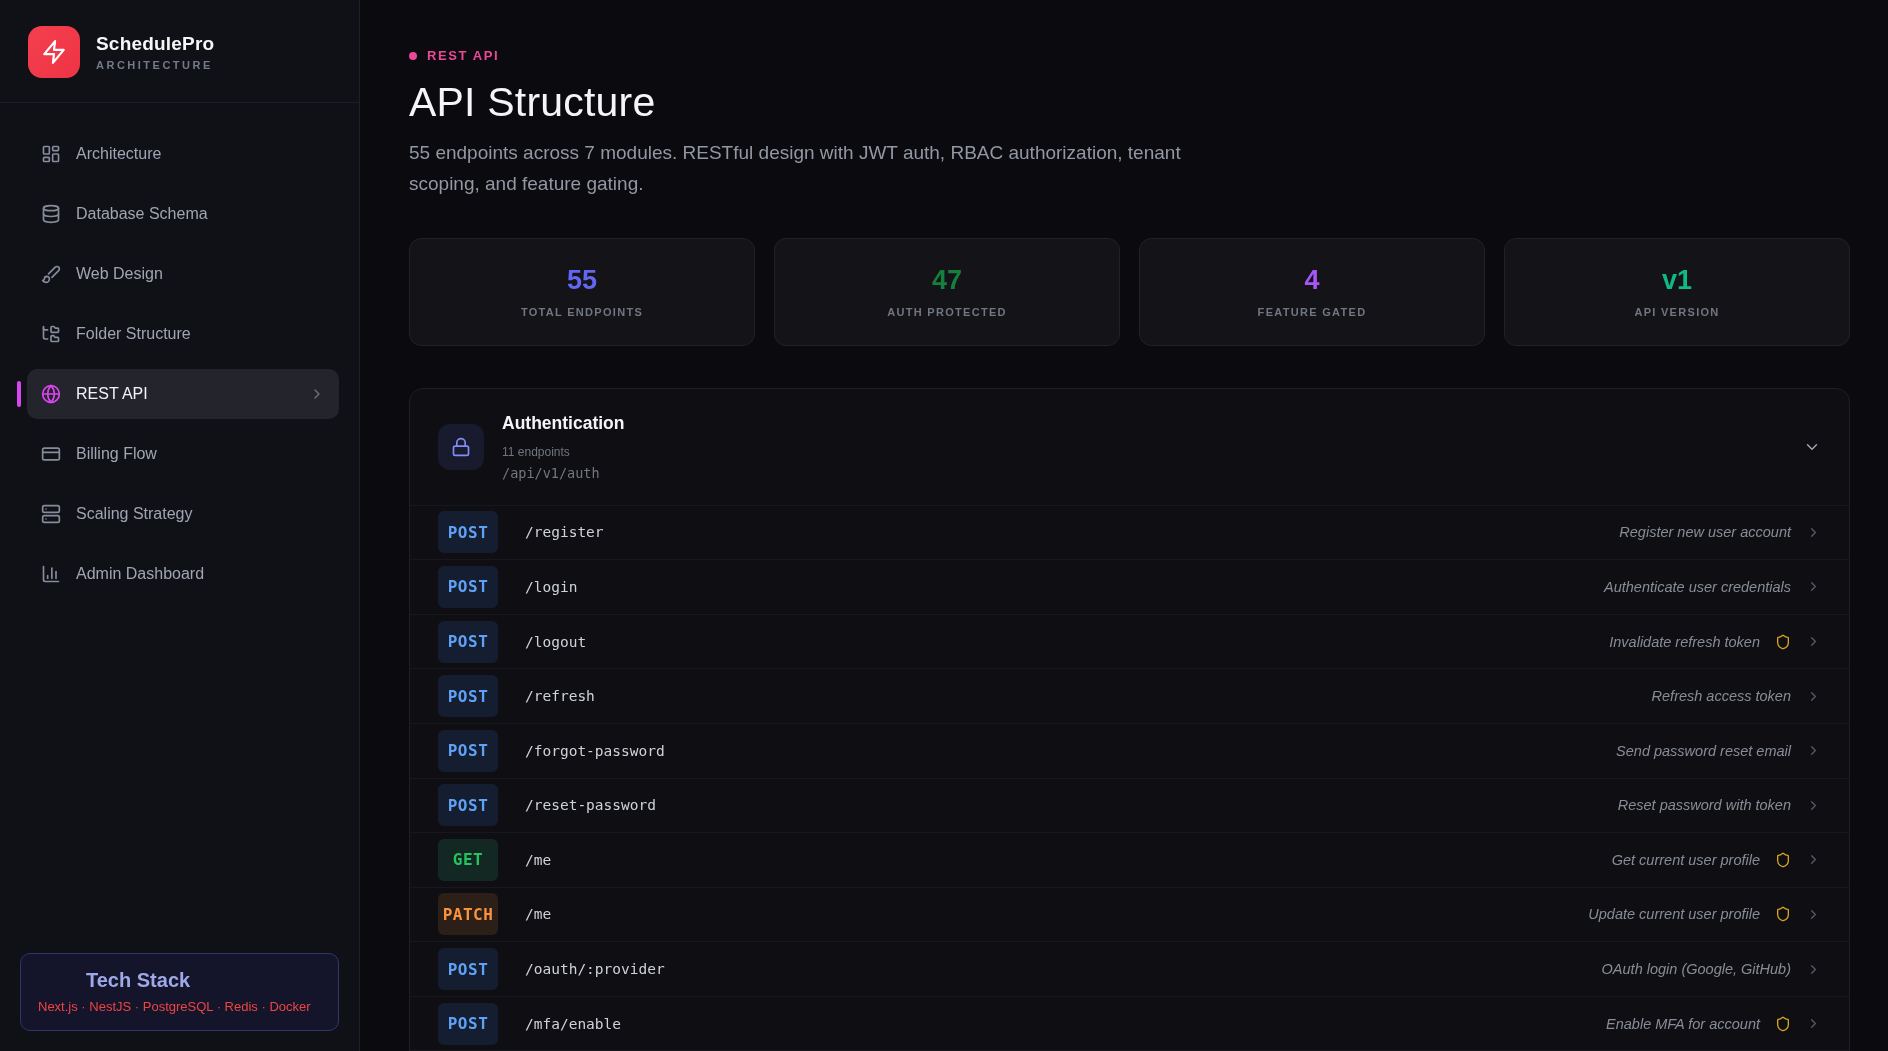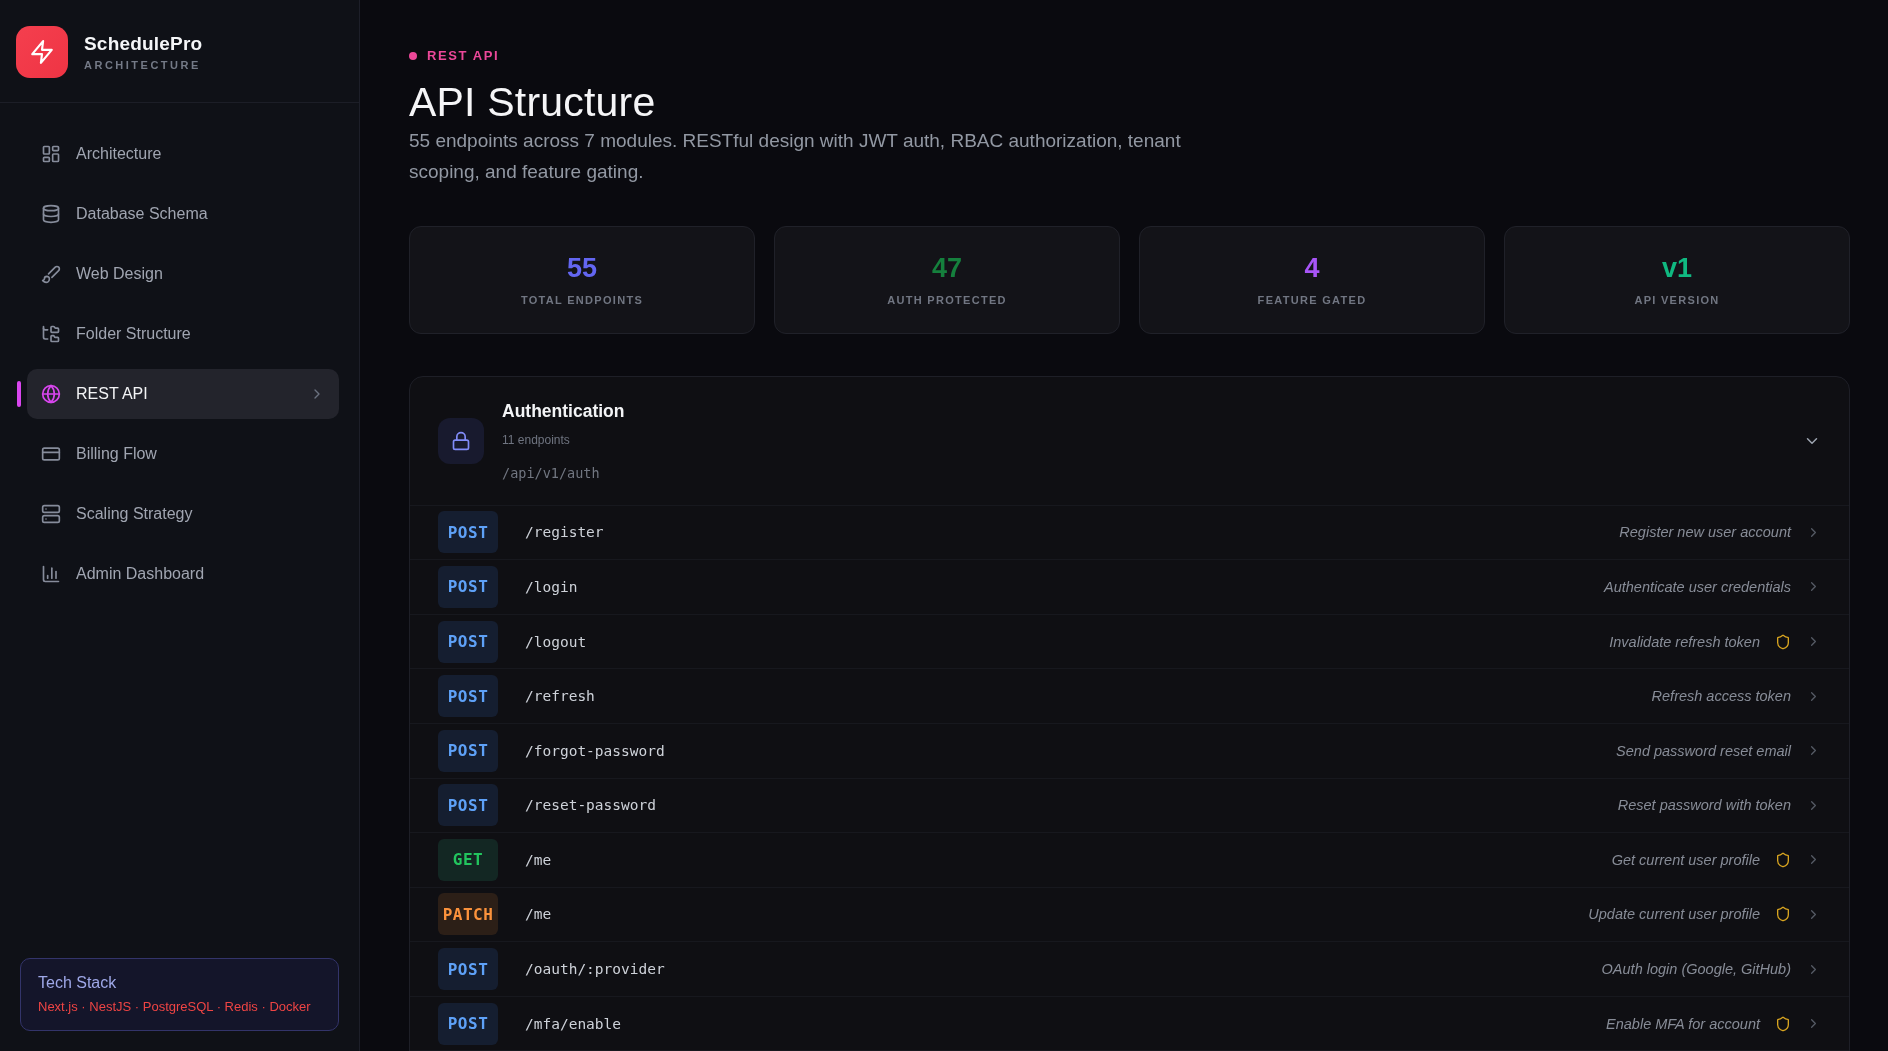--- a/index.html
+++ b/index.html
@@ -13,21 +13,21 @@
 
   
   .sidebar {
     width:360px; min-width:360px; height:100%;
     background:#0f1117;
     border-right:1px solid #1d1f29;
     display:flex; flex-direction:column;
   }
   .brand {
     display:flex; align-items:center; gap:16px;
-    padding:26px 28px 24px 16px;
+    padding:26px 28px 24px 28px;
     border-bottom:1px solid #1c1e27;
   }
   .logo {
     width:52px; height:52px; border-radius:14px;
     background:linear-gradient(135deg,#f43f4e,#ef3444);
     display:flex; align-items:center; justify-content:center;
     color:#ffffff;
   }
   .logo svg { width:26px; height:26px; }
   .brand-name { font-size:19px; font-weight:700; color:#f5f6f8; letter-spacing:.2px; }
@@ -52,35 +52,35 @@
   .nav-chev { margin-left:auto; color:#6b7280; display:flex; }
   .nav-chev svg { width:16px; height:16px; }
 
   .sidebar-footer { margin-top:auto; padding:0 20px 20px 20px; }
   .tech-card {
     background:#14152a;
     border:1px solid #33346a;
     border-radius:10px;
     padding:15px 17px 16px 17px;
   }
-  .tech-title { color:#9fa8e8; font-size:16px; font-weight:400; margin-bottom:7px; }
+  .tech-title { color:#9fa8e8; font-size:20px; font-weight:700; margin-bottom:7px;margin-left:48px; }
   .tech-value { color:#ef4444; font-size:13px; }
 
   
   .main { flex:1; padding:48px 38px 0 49px; overflow:hidden; }
   .eyebrow { display:flex; align-items:center; gap:10px; }
   .eyebrow .dot { width:8px; height:8px; border-radius:50%; background:#ec4899; }
   .eyebrow-label {
     color:#ec4899; font-size:13px; font-weight:700;
     letter-spacing:1.6px; text-transform:uppercase;
   }
   .page-title { color:#f5f5f7; font-size:41px; font-weight:500; margin-top:16px; letter-spacing:.2px; }
   .page-desc {
     color:#9298a3; font-size:19px; line-height:1.62;
-    max-width:800px; 
+    max-width:800px; margin-top:12px;
   }
 
   .stats { display:flex; gap:19px; margin-top:38px; }
   .stat-card {
     width:349px; height:108px;
     background:#131318;
     border:1px solid #202129;
     border-radius:12px;
     display:flex; flex-direction:column; align-items:center; justify-content:center;
   }
@@ -102,21 +102,21 @@
   .lock-box {
     width:46px; height:46px; border-radius:12px;
     background:#181a2e;
     display:flex; align-items:center; justify-content:center;
     color:#818cf8;
   }
   .lock-box svg { width:20px; height:20px; }
   .head-title-row { display:flex; align-items:baseline; gap:11px;flex-direction:column; }
   .head-title { color:#f3f4f6; font-size:17.5px; font-weight:600; }
   .head-count { color:#6f7480; font-size:12px; }
-  .head-path { margin-top:18px; color:#717681; font-size:13.5px; font-family:"DejaVu Sans Mono", monospace; }
+  .head-path { margin-top:6px; color:#717681; font-size:13.5px; font-family:"DejaVu Sans Mono", monospace; }
   .chev-down { margin-left:auto; color:#9ca3af; display:flex; }
   .chev-down svg { width:18px; height:18px; }
 
   .endpoint-row {
     display:flex; align-items:center;
     height:54.6px; padding:0 28px;
     border-top:1px solid #17181e;
     cursor:pointer;
   }
   .method-badge {

